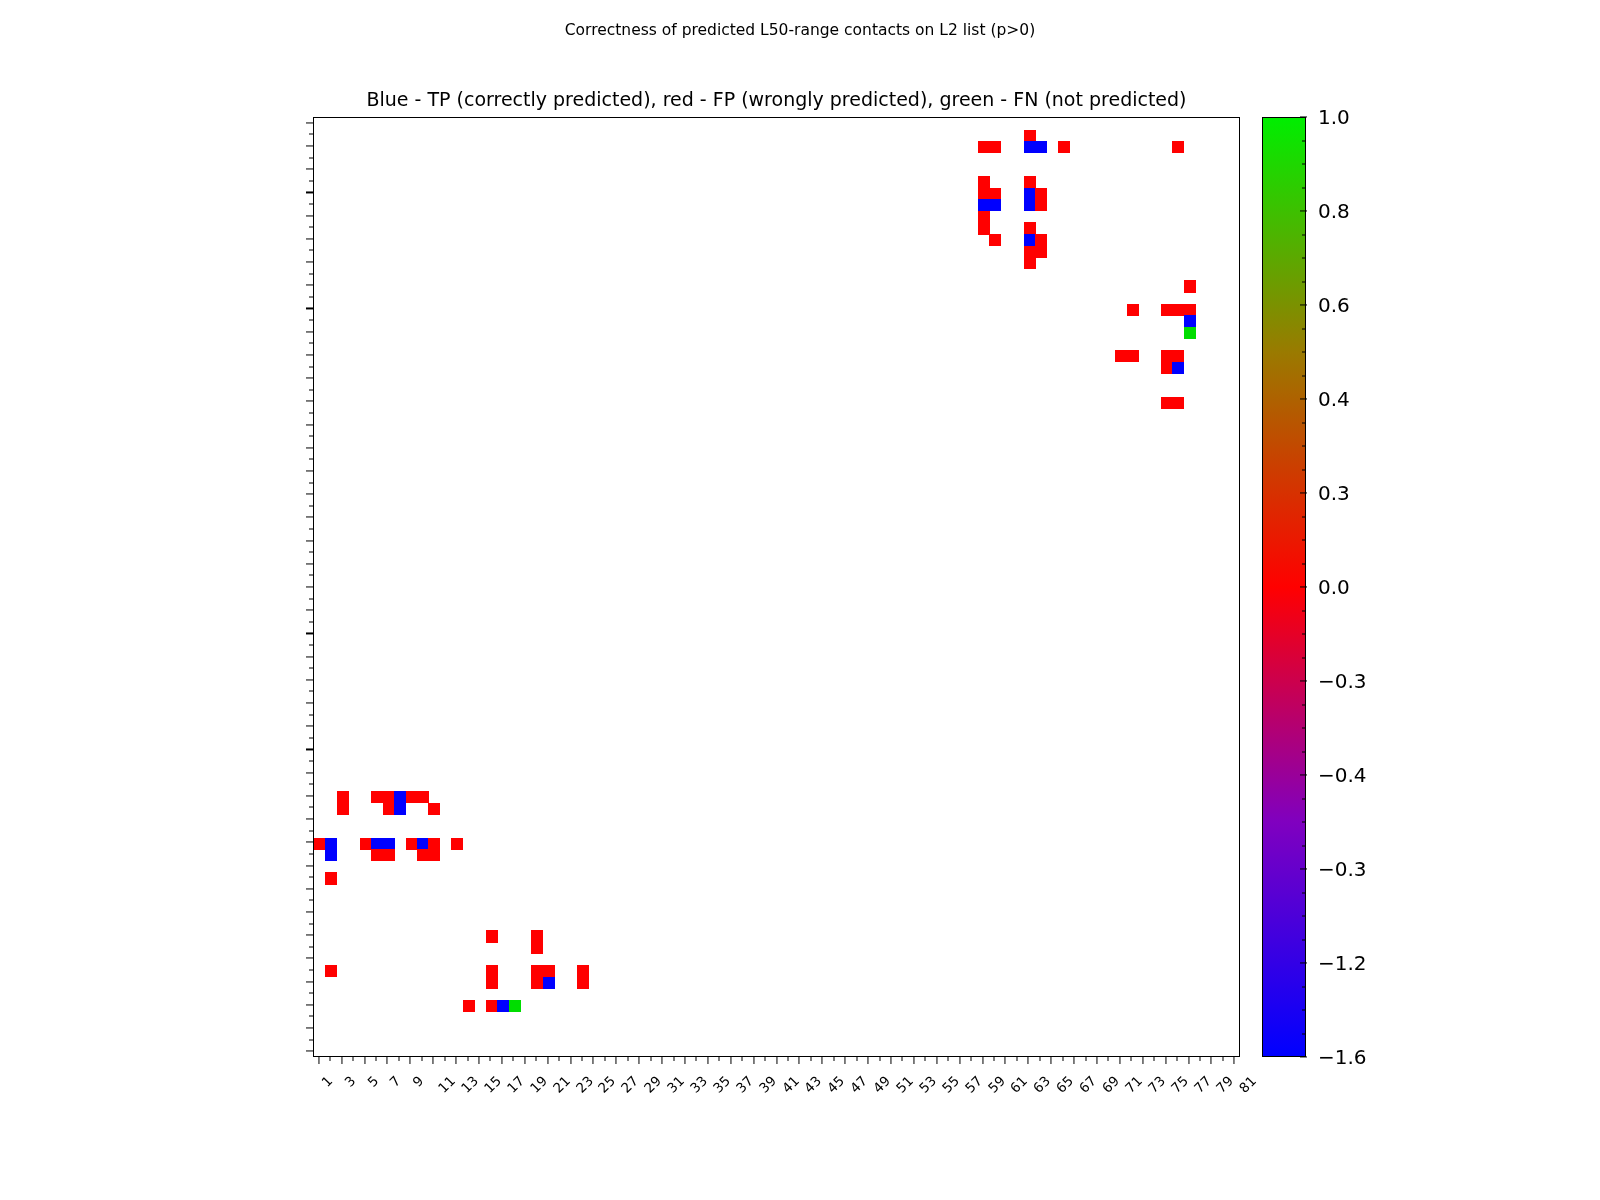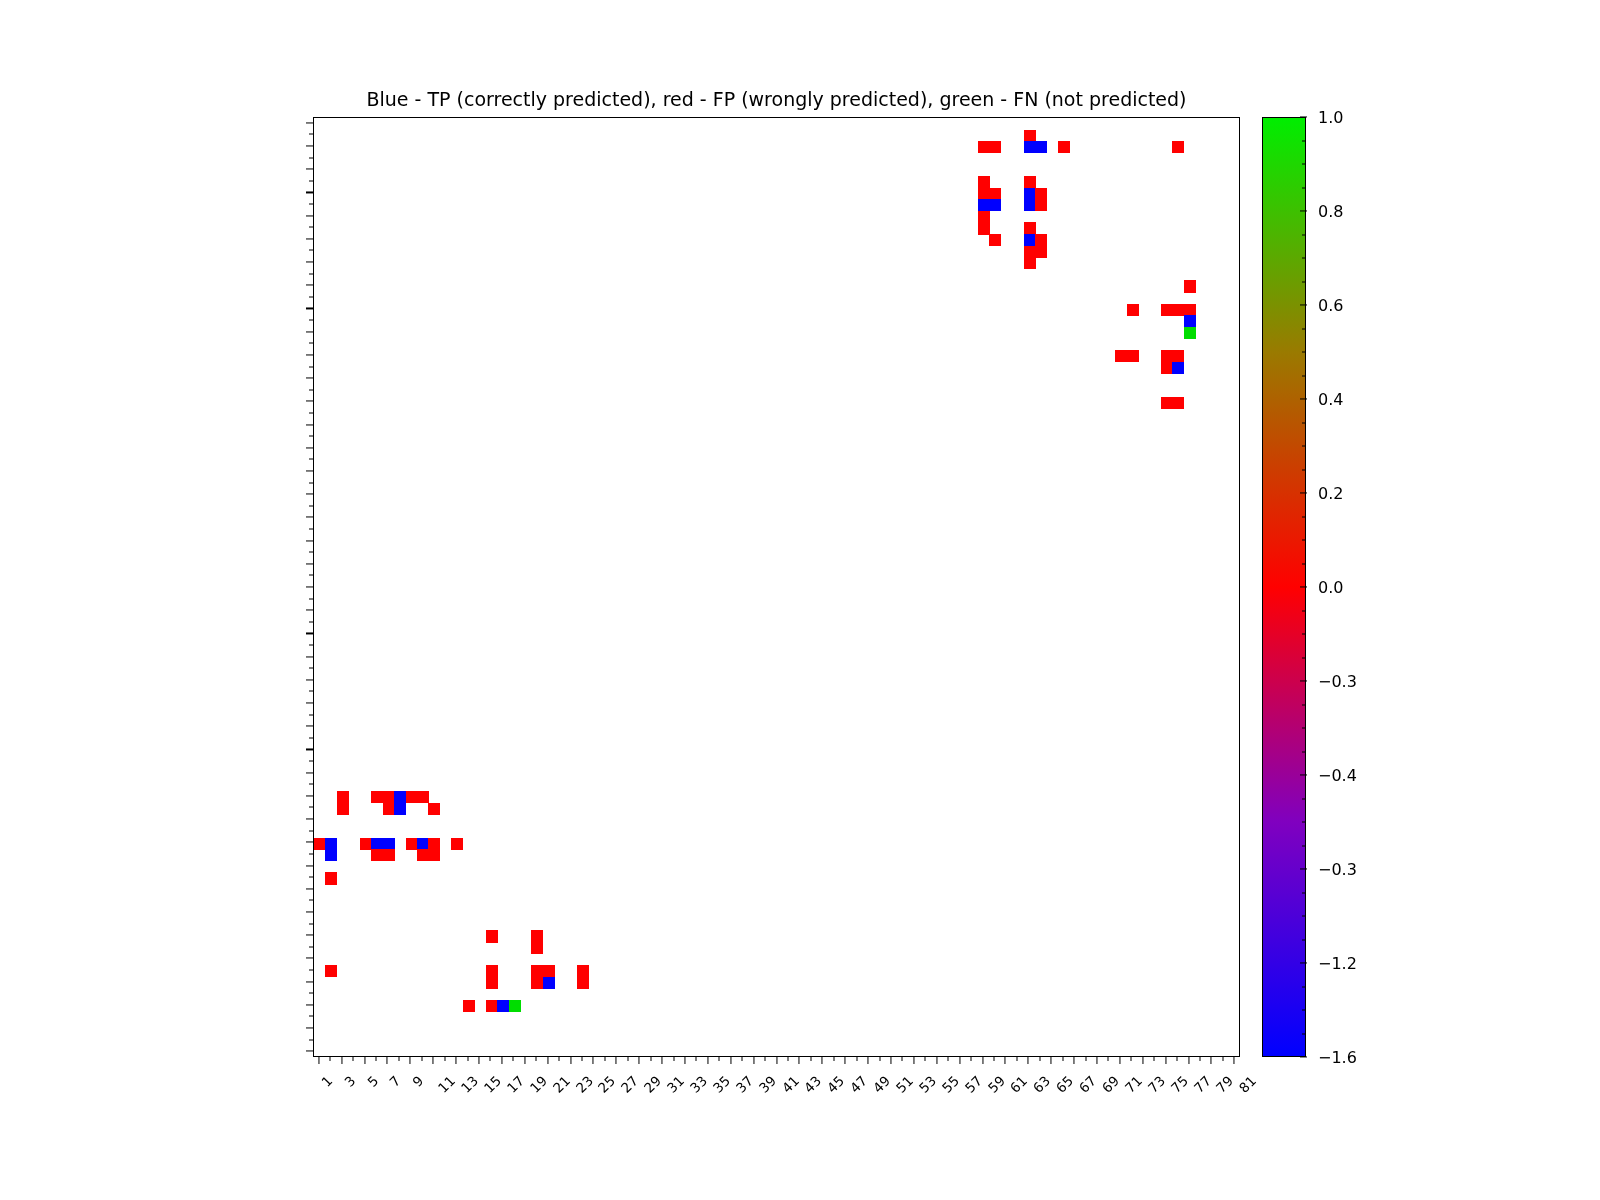--- a/index.html
+++ b/index.html
@@ -132,21 +132,21 @@
     position: absolute;
     left: 0; top: 0;
     width: 44px; height: 940px;
     border: 1.1px solid #000;
     box-sizing: border-box;
   }
   .cbtick-label {
     position: absolute;
     left: 56px;
     transform: translateY(-50%);
-    font-size: 16px;
+    font-size: 20px;
     white-space: nowrap;
   }
   .cbtick-major {
     position: absolute;
     left: 38px;
     width: 7px;
     height: 1.1px;
     background: #000;
     transform: translateY(-50%);
   }
@@ -156,20 +156,21 @@
     width: 4px;
     height: 1px;
     background: #000;
     transform: translateY(-50%);
   }
 </style>
 </head>
 <body>
 
 <div id="suptitle">
+  <span class="line">Correctness of predicted L50-range contacts on L2 list (p&gt;0)</span>
 </div>
 
 <div id="axtitle">Blue - TP (correctly predicted), red - FP (wrongly predicted), green - FN (not predicted)</div>
 
 <div id="plot-frame">
   <div id="cells">
       <div class="cell" style="left: 663.778px; top: 23.2099px; width: 12.0444px; height: 12.2049px; background: rgb(255, 0, 0);"></div>
       <div class="cell" style="left: 675.222px; top: 23.2099px; width: 12.0444px; height: 12.2049px; background: rgb(255, 0, 0);"></div>
       <div class="cell" style="left: 709.556px; top: 11.6049px; width: 12.0444px; height: 12.2049px; background: rgb(255, 0, 0);"></div>
       <div class="cell" style="left: 709.556px; top: 23.2099px; width: 12.0444px; height: 12.2049px; background: rgb(0, 0, 255);"></div>
@@ -467,21 +468,21 @@
   <div id="colorbar-gradient" style="background: linear-gradient(rgb(0, 238, 0) 0%, rgb(154, 122, 0) 25%, rgb(255, 0, 0) 50%, rgb(128, 0, 191) 75%, rgb(0, 0, 255) 100%);"></div>
 <div class="cbtick-major" style="top: 0px;"></div>
     <div class="cbtick-label" style="top: 0px;">1.0</div>
     <div class="cbtick-major" style="top: 94px;"></div>
     <div class="cbtick-label" style="top: 94px;">0.8</div>
     <div class="cbtick-major" style="top: 188px;"></div>
     <div class="cbtick-label" style="top: 188px;">0.6</div>
     <div class="cbtick-major" style="top: 282px;"></div>
     <div class="cbtick-label" style="top: 282px;">0.4</div>
     <div class="cbtick-major" style="top: 376px;"></div>
-    <div class="cbtick-label" style="top: 376px;">0.2</div>
+    <div class="cbtick-label" style="top: 376px;">0.3</div>
     <div class="cbtick-major" style="top: 470px;"></div>
     <div class="cbtick-label" style="top: 470px;">0.0</div>
     <div class="cbtick-major" style="top: 564px;"></div>
     <div class="cbtick-label" style="top: 564px;">−0.3</div>
     <div class="cbtick-major" style="top: 658px;"></div>
     <div class="cbtick-label" style="top: 658px;">−0.4</div>
     <div class="cbtick-major" style="top: 752px;"></div>
     <div class="cbtick-label" style="top: 752px;">−0.3</div>
     <div class="cbtick-major" style="top: 846px;"></div>
     <div class="cbtick-label" style="top: 846px;">−1.2</div>

